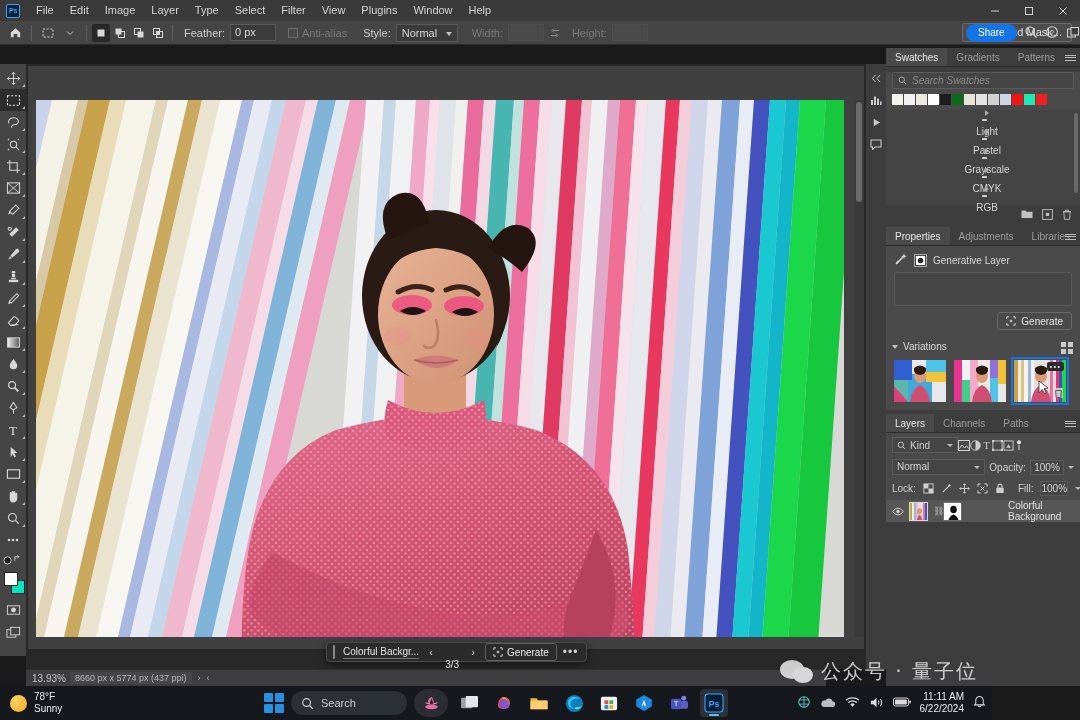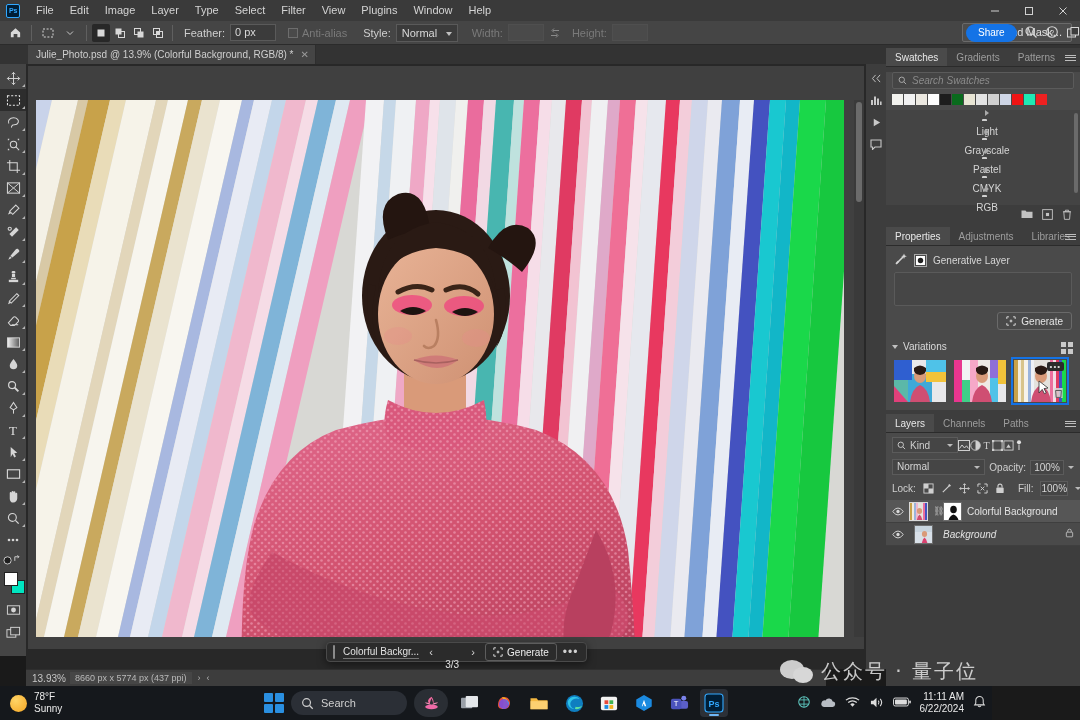--- a/index.html
+++ b/index.html
@@ -203,21 +203,21 @@
   .layer-row { height:23px; display:flex; align-items:center; gap:5px;
     padding:0 6px; border-bottom:1px solid #3f3f3f; }
   .layer-row.sel { background:#565656; }
   .eye { width:12px; display:flex; justify-content:center; color:#d8d8d8; }
   .lyr-thumb { width:19px; height:19px; border:1px solid #6d6d6d;
     overflow:hidden; position:relative; }
   .lyr-thumb.selected-thumb { border:1px solid #d9d9d9; }
   .link-ico { width:5px; color:#c8c8c8; font-size:9px; line-height:8px; }
   .mask-thumb { width:19px; height:19px; border:1px solid #6d6d6d;
     background:#fff; position:relative; overflow:hidden; }
-  .layer-name { font-size:10px; color:#e2e2e2; flex:1; }
+  .layer-name { font-size:10px; color:#e2e2e2; flex:1;margin-left:41px; }
   .layer-name.italic { font-style:italic; }
   .lock-badge { color:#b8b8b8; font-size:10px; }
 
   
   .taskbar { position:absolute; left:0; top:686px; width:992px; height:34px;
     background:#15181c; display:flex; align-items:center; }
   .weather { display:flex; align-items:center; gap:7px; padding-left:10px; width:230px; }
   .sun { width:17px; height:17px; border-radius:50%;
     background:radial-gradient(circle at 35% 32%, #ffd466, #f5a623); }
   .wx-text { line-height:12px; }
@@ -368,26 +368,20 @@
     </div>
     <div style="display:flex;align-items:center;gap:2px">
       <svg width="14" height="14" viewBox="0 0 14 14">
           <rect x="1.5" y="3" width="8" height="8" fill="none" stroke="#d6d6d6" stroke-width="1"></rect>
           <rect x="5" y="1.5" width="7.5" height="7.5" fill="#3d3d3d" stroke="#d6d6d6" stroke-width="1"></rect>
         </svg>
 
     </div>
   </div>
 
-  <div class="tabbar">
-    <div class="doctab">
-      <span>Julie_Photo.psd @ 13.9% (Colorful Background, RGB/8) *</span>
-      <span class="x">✕</span>
-    </div>
-  </div>
 
   <div class="toolbar">
     <div class="tool">
       <svg width="15" height="15" viewBox="0 0 16 16">
           <path d="M8 1.5v13M1.5 8h13M8 1.5l-2 2M8 1.5l2 2M8 14.5l-2-2M8 14.5l2-2M1.5 8l2-2M1.5 8l2 2M14.5 8l-2-2M14.5 8l-2 2" fill="none" stroke="#d6d6d6" stroke-width="1"></path>
         </svg>
     </div>
     <div class="tool active">
       <svg width="15" height="13" viewBox="0 0 16 14">
           <rect x="1.5" y="2" width="13" height="10" fill="none" stroke="#e8e8e8" stroke-width="1.1" stroke-dasharray="2.2 1.8"></rect>
@@ -760,26 +754,26 @@
         </div>
       <div class="folder-list" id="swatch-groups">
         <div class="folder-row">
             <span class="tri"></span>
             <span class="folder-ico"></span>
             <span>Light</span>
           </div>
           <div class="folder-row">
             <span class="tri"></span>
             <span class="folder-ico"></span>
-            <span>Grayscale</span>
+            <span>Pastel</span>
           </div>
           <div class="folder-row">
             <span class="tri"></span>
             <span class="folder-ico"></span>
-            <span>Pastel</span>
+            <span>Grayscale</span>
           </div>
           <div class="folder-row">
             <span class="tri"></span>
             <span class="folder-ico"></span>
             <span>CMYK</span>
           </div>
           <div class="folder-row">
             <span class="tri"></span>
             <span class="folder-ico"></span>
             <span>RGB</span>
@@ -1048,43 +1042,20 @@
         <span class="mask-thumb">
           <svg width="19" height="19" viewBox="0 0 19 19">
               <rect width="19" height="19" fill="#ffffff"></rect>
               <ellipse cx="9.5" cy="6.5" rx="3.3" ry="3.8" fill="#101010"></ellipse>
               <path d="M4 19q1.2-6.4 5.5-7.6Q13.8 12.6 15 19z" fill="#101010"></path>
             </svg>
         </span>
         <span class="layer-name">Colorful Background</span>
       </div>
 
-      <div class="layer-row">
-        <span class="eye">
-          <svg width="12" height="9" viewBox="0 0 14 10">
-              <path d="M1 5s2.4-4 6-4 6 4 6 4-2.4 4-6 4-6-4-6-4z" fill="none" stroke="#d8d8d8" stroke-width="1.1"></path>
-              <circle cx="7" cy="5" r="1.9" fill="#d8d8d8"></circle>
-            </svg>
-        </span>
-        <span class="lyr-thumb" style="margin-left:5px">
-          <svg width="19" height="19" viewBox="0 0 19 19">
-            <rect width="19" height="19" fill="#d8e0e8"></rect>
-            <rect x="0" y="0" width="19" height="6" fill="#c8d4de"></rect>
-            <ellipse cx="9.5" cy="8" rx="2.6" ry="3" fill="#d99a79"></ellipse>
-            <path d="M6.4 19q1-6 3.1-7.4Q11.8 13 12.8 19z" fill="#d9416e"></path>
-          </svg>
-        </span>
-        <span class="layer-name italic" style="margin-left:5px">Background</span>
-        <span class="lock-badge">
-          <svg width="9" height="10" viewBox="0 0 10 12">
-              <rect x="1.2" y="5" width="7.6" height="5.6" rx="0.8" fill="none" stroke="#bbb" stroke-width="1.1"></rect>
-              <path d="M2.9 5V3.5a2.1 2.1 0 014.2 0V5" fill="none" stroke="#bbb" stroke-width="1.1"></path>
-            </svg>
-        </span>
-      </div>
     </div>
   </div>
 
   <div class="watermark">
     <span class="wm-bubble">
         <i class="b1"></i>
         <i class="b2"></i>
       </span>
     <span class="wm-text">公众号 · 量子位</span>
   </div>

